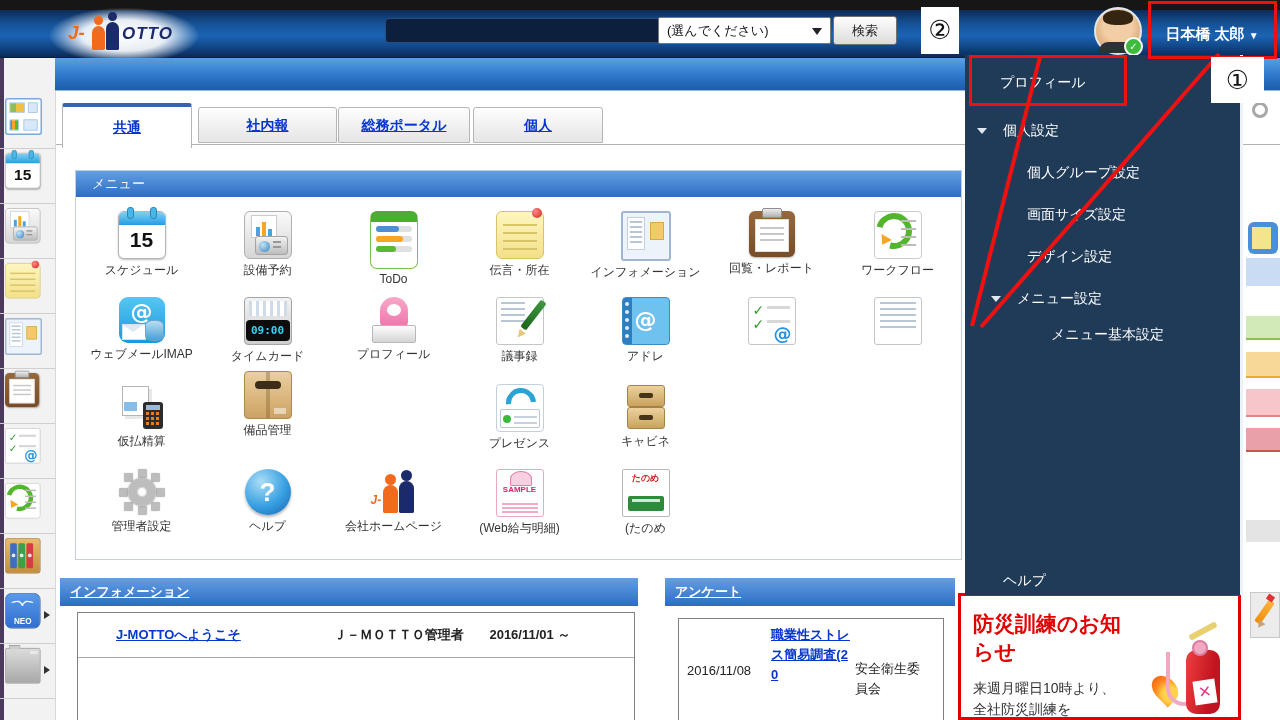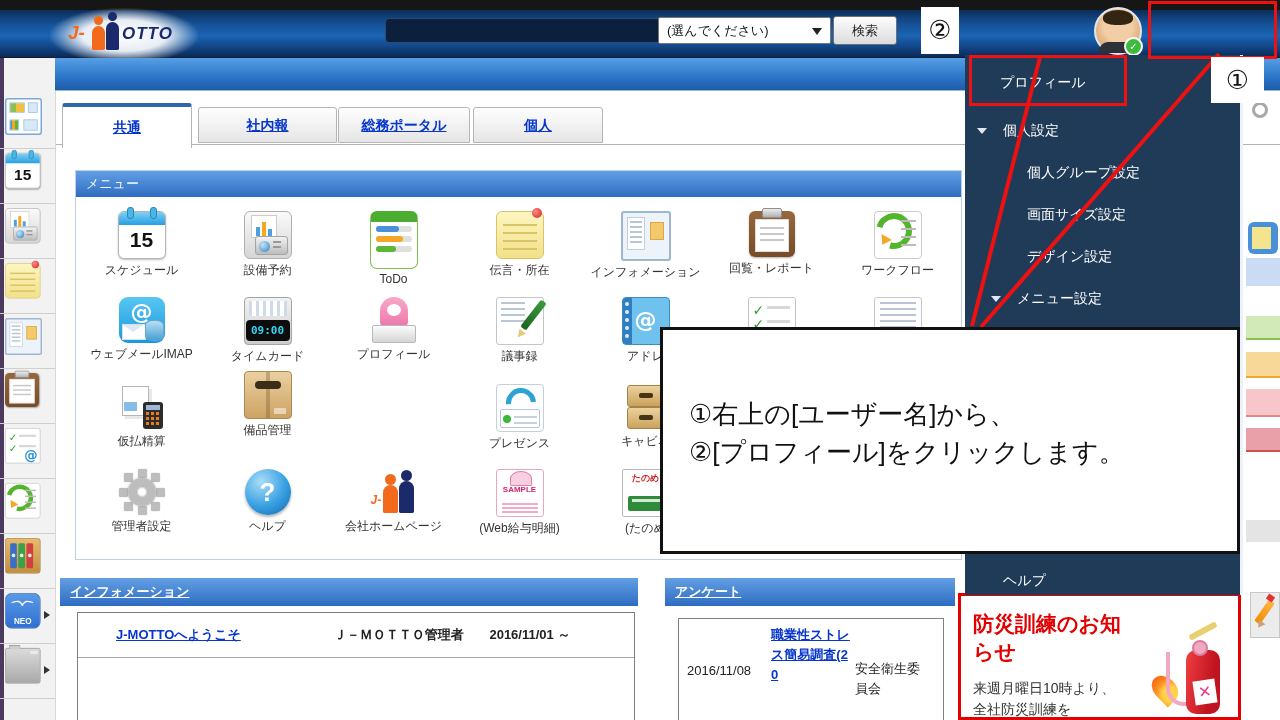--- a/index.html
+++ b/index.html
@@ -45,21 +45,21 @@
 
 .content{position:absolute;left:55px;top:90px;width:1225px;height:630px;background:#fff;z-index:2}
 .tabline{position:absolute;left:0;top:54px;width:1225px;height:1px;background:#b2b2b2}
 .tab{position:absolute;box-sizing:border-box;text-align:center;cursor:pointer;background:linear-gradient(#fefefe,#e5e5e5);
   border:1px solid #b5b5b5;border-radius:3px 3px 0 0}
 .tab span{font:bold 14px "Liberation Sans",sans-serif;color:#0636cc;text-decoration:underline}
 .tab.active{background:#fff;border-top:4px solid #2f66ad;border-bottom:none;z-index:3}
 
 .menu-panel{position:absolute;left:20px;top:80px;width:887px;height:390px;background:#fff;border:1px solid #bcd0e8;box-sizing:border-box}
 .mp-head{position:absolute;left:0;top:0;width:100%;height:26px;box-sizing:border-box;
-  background:linear-gradient(#639fe4,#2e6cc2);color:#fff;font-size:13px;line-height:26px;padding-left:10px}
+  background:linear-gradient(#639fe4,#2e6cc2);color:#fff;font-size:13px;line-height:26px;padding-left:16px}
 .menu-grid{position:absolute;left:0;top:26px;width:885px;height:362px}
 .mi{position:absolute;width:127px;height:80px;text-align:center;cursor:pointer}
 .mi .lbl{margin-top:3px;font-size:12px;color:#333;white-space:nowrap}
 
 .panel-head{position:absolute;height:28px;box-sizing:border-box;background:linear-gradient(#639fe4,#2e6cc2);
   color:#fff;font:bold 13px/28px "Liberation Sans",sans-serif;padding-left:10px}
 .panel-head span{text-decoration:underline;cursor:pointer}
 .info-table{position:absolute;border:1px solid #808080;background:#fff}
 .info-row{position:relative;display:flex;border-bottom:1px solid #a8a8a8;align-items:center;font-size:13px;color:#222}
 .info-row .c1{width:46%;box-sizing:border-box;padding-left:38px}
@@ -236,20 +236,24 @@
     <div class="search-select">
       <span>(選んでください)</span>
       <span class="sel-caret"></span>
     </div>
     <div class="search-btn">検索</div>
     <div class="avatar">
       <span class="hair"></span>
       <span class="suit"></span>
       <span class="badge">✓</span>
     </div>
+    <div class="username">
+      <span>日本橋 太郎</span>
+      <span class="ucaret">▼</span>
+    </div>
   </div>
 
   <div class="bar2"></div>
 
   <div class="sidebar">
     <div class="pstrip"></div>
     <div id="sb">
         <div class="sb-cell" style="top: 36px;">
           <div class="sb-scale">
             <div class="ic ic-portal">
@@ -707,19 +711,13 @@
     </div>
 
   <svg class="ann-line-svg" width="1280" height="720">
     <line x1="1040" y1="57" x2="972" y2="326" stroke="#ee1111" stroke-width="4"></line>
     <line x1="1219" y1="54" x2="981" y2="327" stroke="#ee1111" stroke-width="4"></line>
   </svg>
   <div class="red-box" style="left:1148px;top:1px;width:123px;height:52px"></div>
   <div class="red-box" style="left:969px;top:55px;width:152px;height:45px"></div>
   <div class="step-box" style="left:921px;top:7px;width:36px;height:45px">②</div>
   <div class="step-box" style="left:1211px;top:57px;width:51px;height:44px">①</div>
-  <div class="note-box">
-    <div class="note-text">
-      <div>①右上の[ユーザー名]から、</div>
-      <div>②[プロフィール]をクリックします。</div>
-    </div>
-  </div>
 </div>
 
 </body></html>

